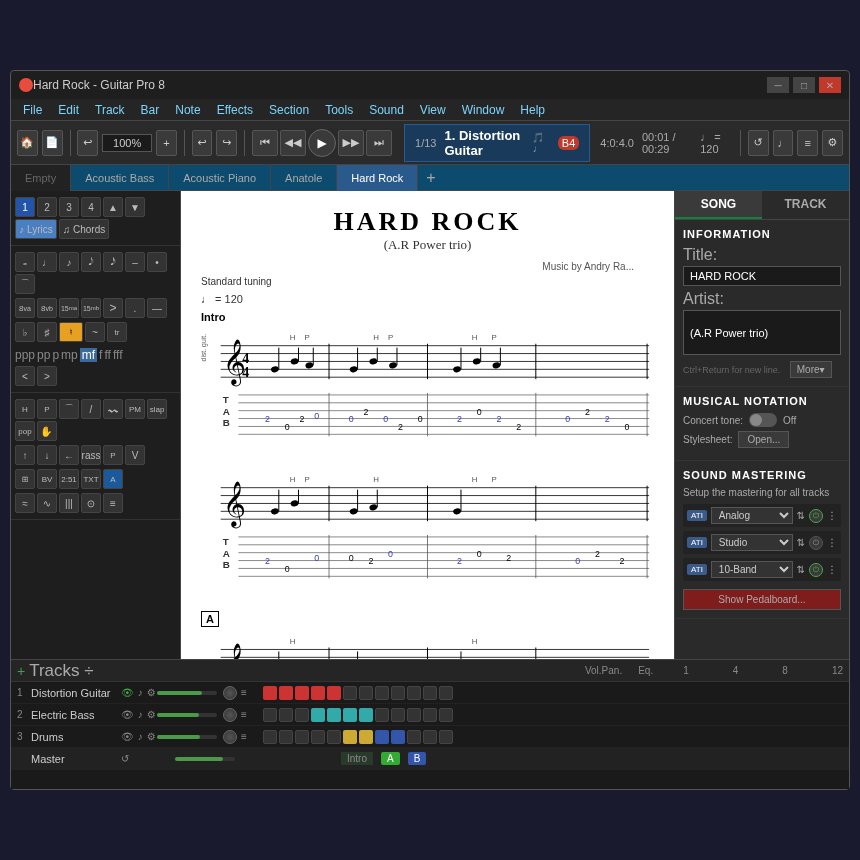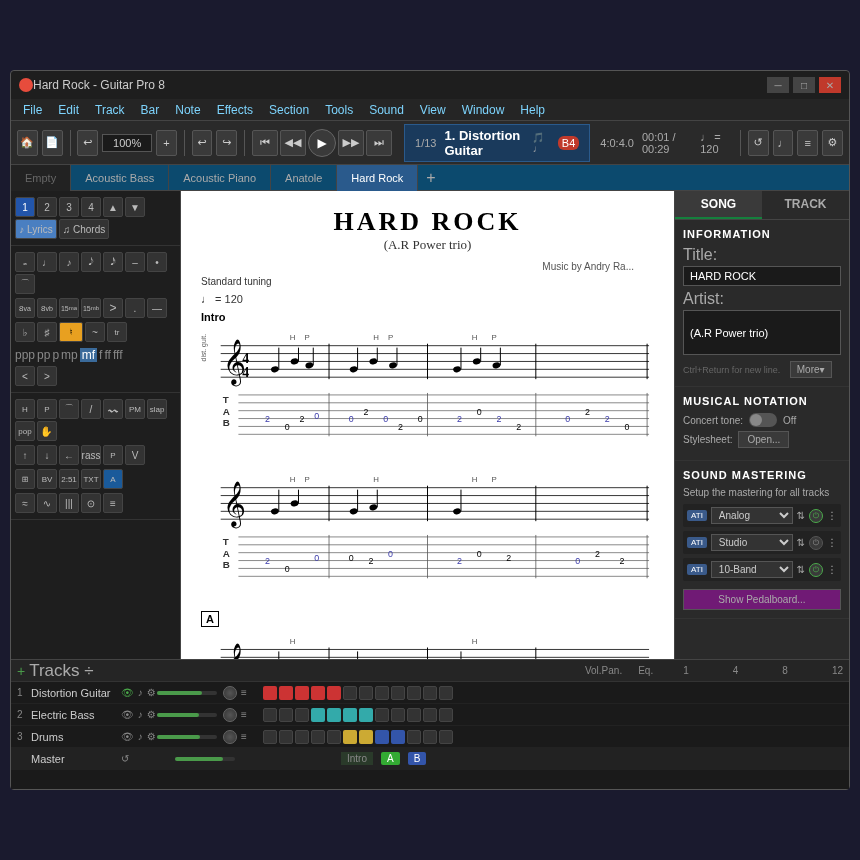--- a/index.html
+++ b/index.html
@@ -77,21 +77,21 @@
     .rp-row { display: flex; align-items: center; gap: 6px; margin-bottom: 4px; }
     .rp-toggle { width: 28px; height: 14px; background: #555; border-radius: 7px; position: relative; cursor: pointer; }
     .rp-toggle::after { content: ''; width: 12px; height: 12px; background: #888; border-radius: 50%; position: absolute; top: 1px; left: 1px; }
     .rp-text { color: #aaa; font-size: 10px; }
     .rp-open-btn { background: #3a3a3a; border: 1px solid #555; color: #aaa; font-size: 10px; padding: 2px 8px; cursor: pointer; }
     .mastering-row { display: flex; align-items: center; gap: 4px; margin-bottom: 4px; padding: 3px 4px; background: #222; border-radius: 2px; }
     .mastering-select { background: #333; border: 1px solid #555; color: #ccc; font-size: 10px; padding: 1px 3px; flex: 1; }
     .mastering-icon { color: #aaa; font-size: 10px; cursor: pointer; }
     .power-btn { width: 14px; height: 14px; border-radius: 50%; background: #3a3a3a; border: 1px solid #555; color: #888; font-size: 8px; display: flex; align-items: center; justify-content: center; cursor: pointer; }
     .power-btn.on { color: #4aaa4a; border-color: #4aaa4a; }
-    .show-pedalboard-btn { background: #701a75; border: 1px solid #555; color: #aaa; font-size: 10px; padding: 4px 8px; width: 100%; cursor: pointer; margin-top: 4px; text-align: center; }
+    .show-pedalboard-btn { background: #7f1d1d; border: 1px solid #555; color: #aaa; font-size: 10px; padding: 4px 8px; width: 100%; cursor: pointer; margin-top: 4px; text-align: center; }
     .cat-label { background: #3a5a8a; color: #fff; font-size: 8px; padding: 1px 4px; border-radius: 2px; }
     
     
     .bottom-area { height: 130px; background: #1a1a1a; flex-shrink: 0; border-top: 1px solid #444; display: flex; flex-direction: column; }
     .mixer-header { background: #252525; height: 22px; display: flex; align-items: center; padding: 0 6px; border-bottom: 1px solid #333; }
     .mixer-label { color: #aaa; font-size: 17px; }
     .mixer-controls { color: #888; font-size: 10px; }
     .add-track-btn { color: #4a9a4a; font-size: 14px; margin-right: 4px; cursor: pointer; }
     .track-row { display: flex; align-items: center; height: 22px; padding: 0 6px; border-bottom: 1px solid #222; }
     .track-num { width: 14px; font-size: 10px; color: #888; }

